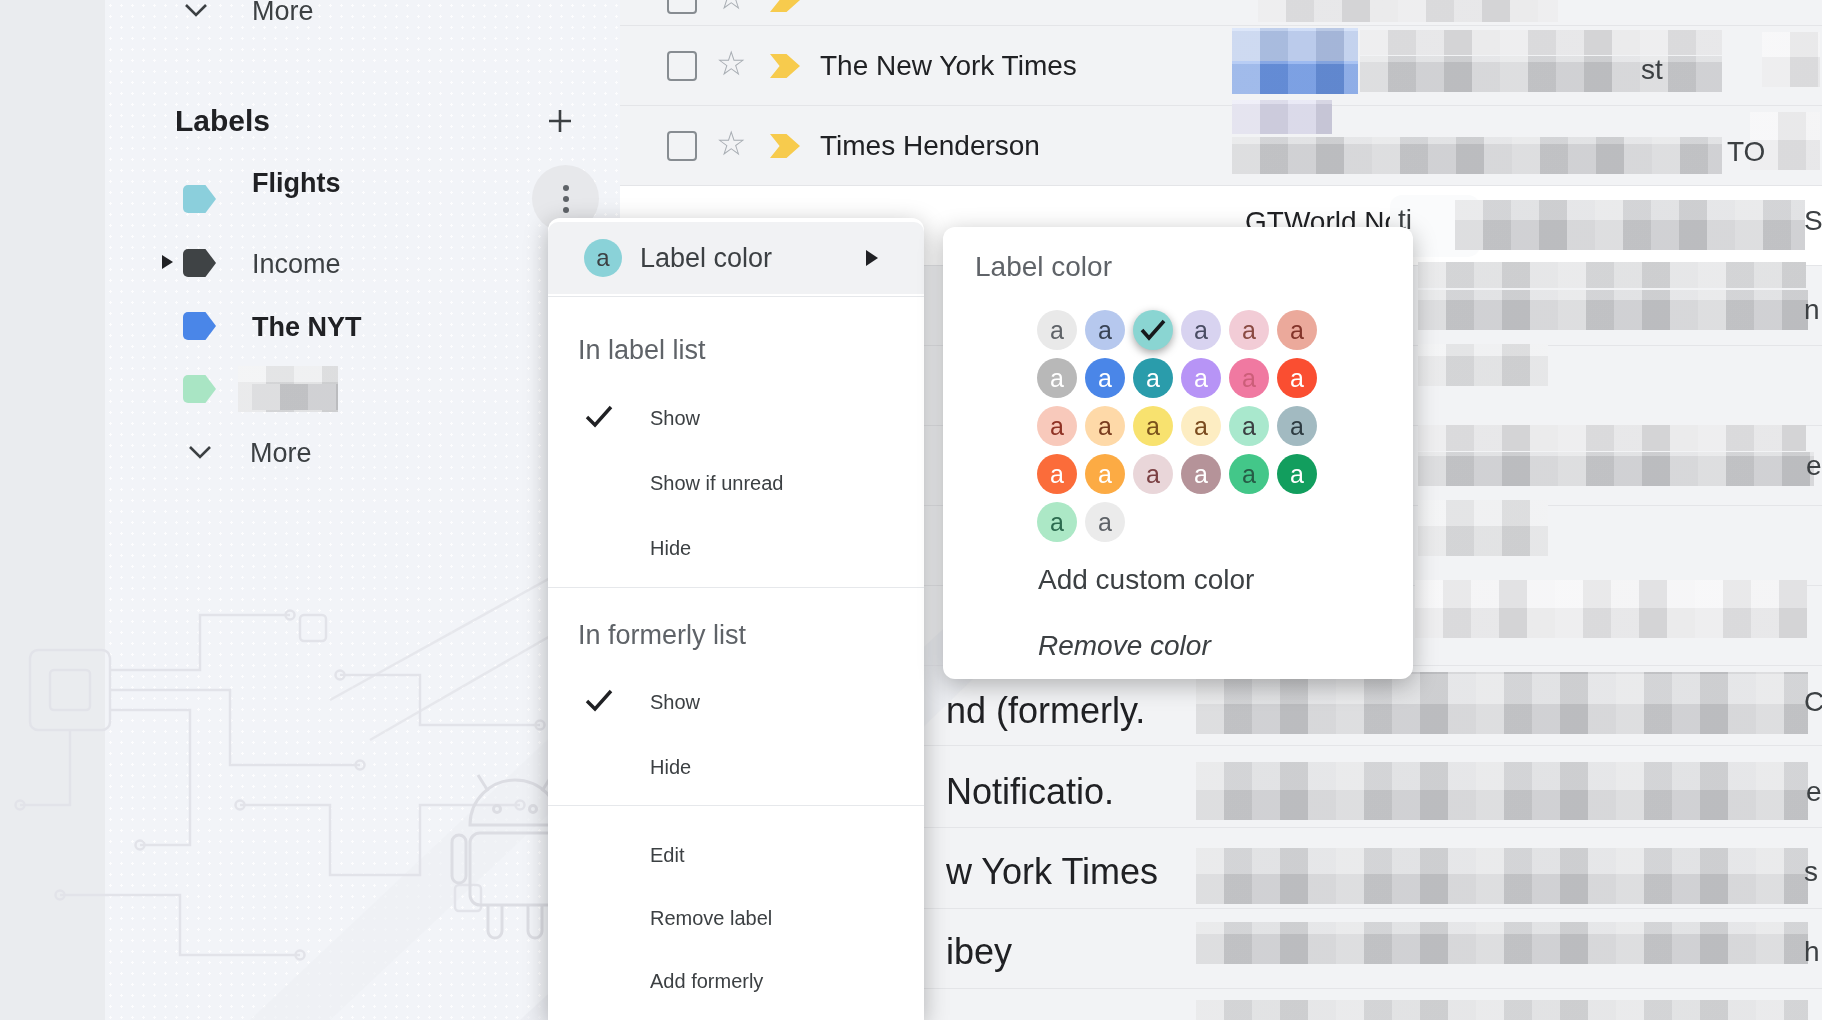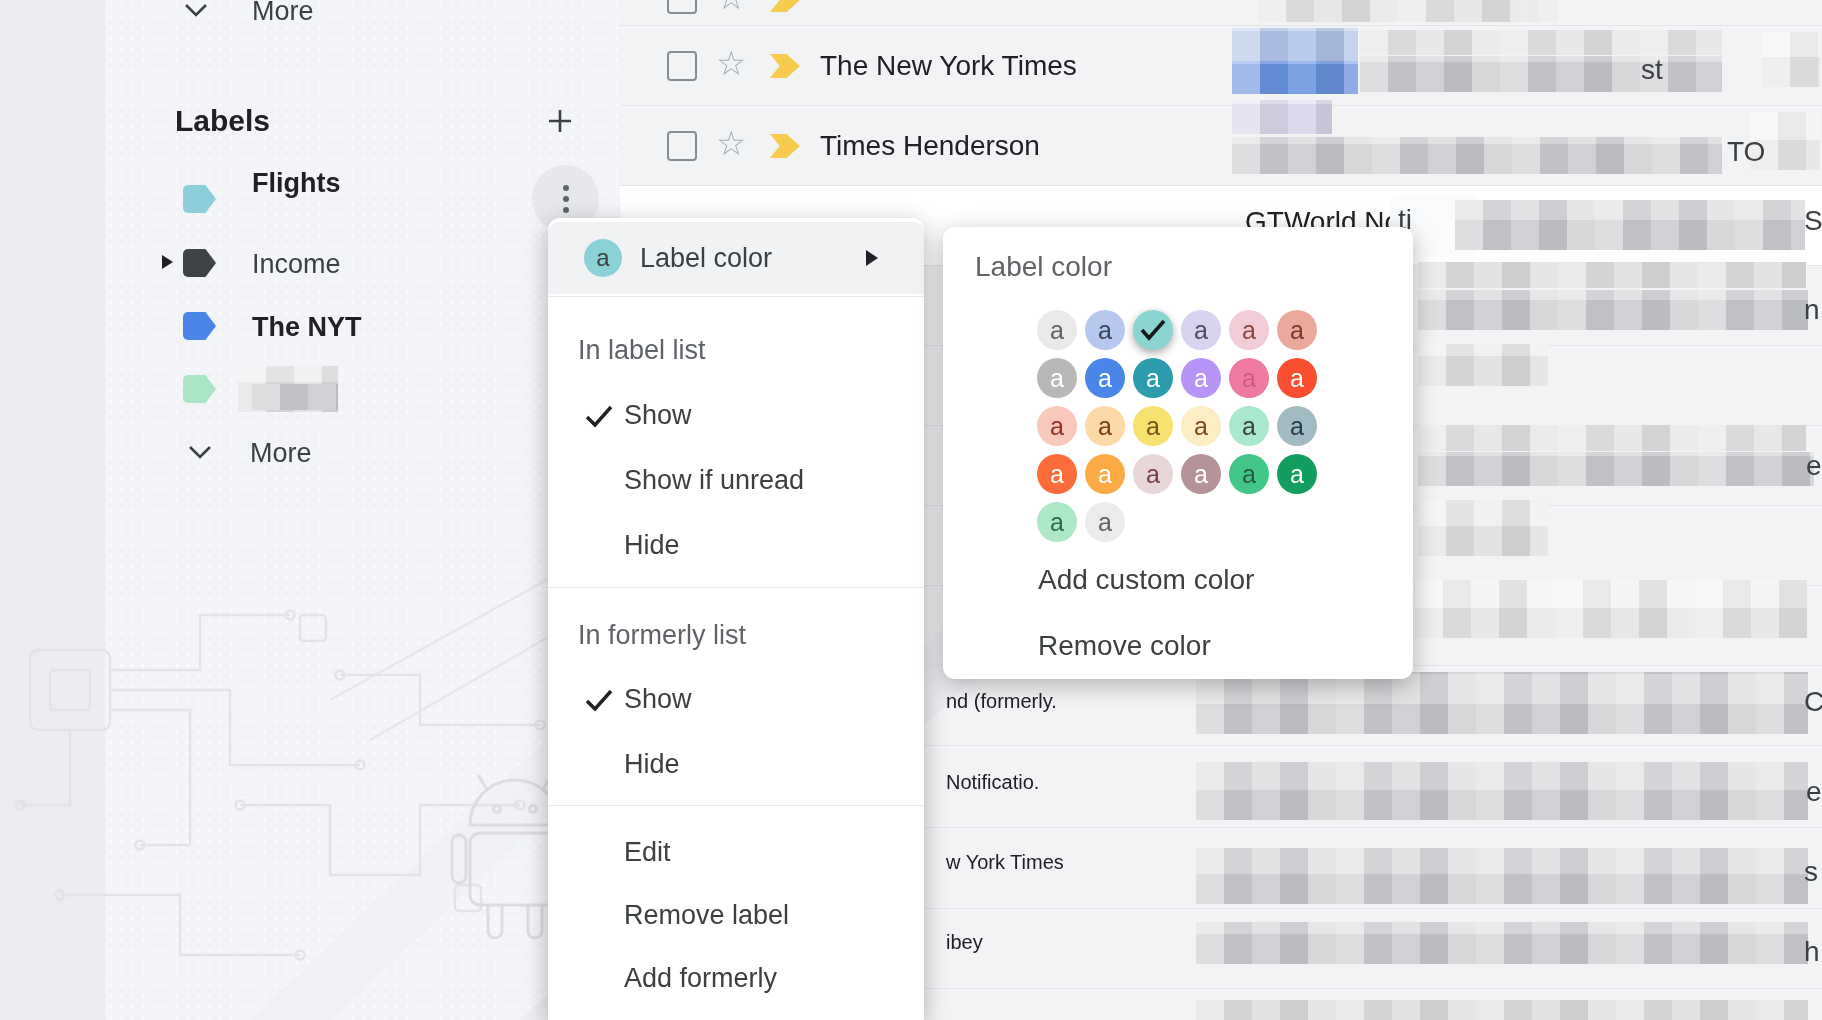--- a/index.html
+++ b/index.html
@@ -33,21 +33,21 @@
   #dots-btn{left:532px;top:165px;width:67px;height:67px;border-radius:50%;background:#e7e8eb;z-index:3;
     display:flex;flex-direction:column;align-items:center;justify-content:center;gap:5px;}
   #dots-btn i{width:6px;height:6px;border-radius:50%;background:#5f6368;}
 
   
   .checkbox{position:absolute;width:26px;height:26px;border:2px solid #878c91;border-radius:4px;z-index:3;}
   .star{position:absolute;font-size:34px;color:#a8adb3;line-height:1;z-index:3;}
   .imp-marker{position:absolute;width:30px;height:24px;background:#f7cb4d;z-index:3;
     clip-path:polygon(0% 0%, 55% 0%, 100% 50%, 55% 100%, 0% 100%, 32% 50%);}
   .sender{position:absolute;font-size:28px;color:#202124;z-index:3;white-space:nowrap;}
-  .psender{position:absolute;font-size:20px;color:#202124;z-index:4;white-space:nowrap;}
+  .psender{position:absolute;font-size:36px;color:#202124;z-index:4;white-space:nowrap;}
   .frag{position:absolute;font-size:28px;color:#3c4043;z-index:4;white-space:nowrap;}
 
   
   .mosaic{position:absolute;z-index:3;background-color:var(--base,#d7d8da);
     background-image:
       repeating-linear-gradient(90deg, rgba(255,255,255,.38) 0 28px, rgba(0,0,0,.045) 28px 56px, rgba(255,255,255,.14) 56px 84px, rgba(0,0,0,.07) 84px 112px, rgba(255,255,255,.26) 112px 140px),
       repeating-linear-gradient(0deg, rgba(0,0,0,.05) 0 30px, rgba(255,255,255,.22) 30px 60px);}
   .m-gray{--base:#d4d5d8;} .m-light{--base:#e9eaec;} .m-faint{--base:#f0f0f2;}
   .m-blue{--base:#6d99ea;} .m-bluelight{--base:#b9cdf4;} .m-lavender{--base:#e0dff2;}
   .m-white{--base:#fafbfc;border-radius:12px;background-image:none;}
@@ -56,21 +56,21 @@
   #ctx-menu{left:548px;top:218px;width:376px;height:802px;background:#fff;z-index:10;
     border-radius:12px 12px 0 0;box-shadow:0 6px 24px rgba(0,0,0,.28);}
   #ctx-color-row{position:absolute;left:0;top:4px;width:100%;height:72px;background:#f1f2f4;border-radius:10px 10px 0 0;}
   #ctx-color-circle{position:absolute;left:36px;top:17px;width:38px;height:38px;border-radius:50%;
     text-align:center;line-height:38px;font-size:24px;color:#3c4043;}
   #ctx-color-label{position:absolute;left:92px;top:0;height:72px;line-height:72px;font-size:27px;color:#3c4043;}
   #ctx-color-arrow{position:absolute;left:318px;top:28px;width:0;height:0;
     border-left:12px solid #202124;border-top:8px solid transparent;border-bottom:8px solid transparent;}
   .menu-divider{position:absolute;left:0;width:100%;height:1px;background:#e6e8eb;}
   .menu-header{position:absolute;left:30px;font-size:27px;color:#5f6368;white-space:nowrap;}
-  .menu-item{position:absolute;left:76px;font-size:27px;color:#3c4043;white-space:nowrap;}
+  .menu-item{position:absolute;left:102px;font-size:20px;color:#3c4043;white-space:nowrap;margin-top:7px;}
   .menu-check{position:absolute;left:36px;}
 
   
   #color-menu{left:943px;top:227px;width:470px;height:452px;background:#fff;z-index:11;
     border-radius:12px;box-shadow:0 6px 24px rgba(0,0,0,.28);}
   #color-menu-title{position:absolute;left:32px;top:24px;font-size:28px;color:#5f6368;}
   .swatch{position:absolute;width:40px;height:40px;border-radius:50%;text-align:center;line-height:40px;font-size:25px;}
   .swatch.selected{box-shadow:0 3px 8px rgba(0,0,0,.35);}
   .swatch svg{position:absolute;left:7px;top:9px;}
   .submenu-action{position:absolute;left:95px;font-size:28px;color:#3c4043;white-space:nowrap;}
@@ -306,14 +306,14 @@
       <div class="swatch" style="left: 94px; top: 227px; background: rgb(251, 108, 58);"><span style="color: rgb(255, 255, 255);">a</span></div>
       <div class="swatch" style="left: 142px; top: 227px; background: rgb(252, 171, 68);"><span style="color: rgb(255, 255, 255);">a</span></div>
       <div class="swatch" style="left: 190px; top: 227px; background: rgb(233, 214, 217);"><span style="color: rgb(123, 64, 67);">a</span></div>
       <div class="swatch" style="left: 238px; top: 227px; background: rgb(181, 147, 153);"><span style="color: rgb(255, 255, 255);">a</span></div>
       <div class="swatch" style="left: 286px; top: 227px; background: rgb(67, 199, 137);"><span style="color: rgb(38, 92, 70);">a</span></div>
       <div class="swatch" style="left: 334px; top: 227px; background: rgb(18, 158, 94);"><span style="color: rgb(255, 255, 255);">a</span></div>
       <div class="swatch" style="left: 94px; top: 275px; background: rgb(172, 232, 198);"><span style="color: rgb(44, 107, 79);">a</span></div>
       <div class="swatch" style="left: 142px; top: 275px; background: rgb(235, 235, 235);"><span style="color: rgb(95, 99, 104);">a</span></div>
     </div>
   <div class="submenu-action" style="top:337px;">Add custom color</div>
-  <div class="submenu-action" style="top:403px;">Remove color</div>
+  <div class="submenu-action" style="top:403px;font-style:italic;">Remove color</div>
 </div>
 
 </body></html>

